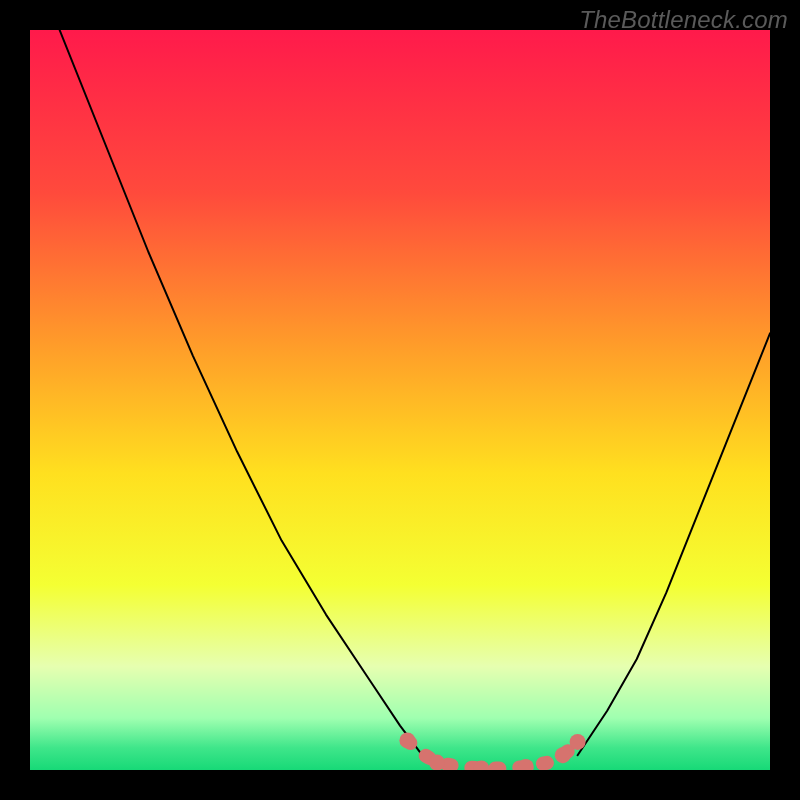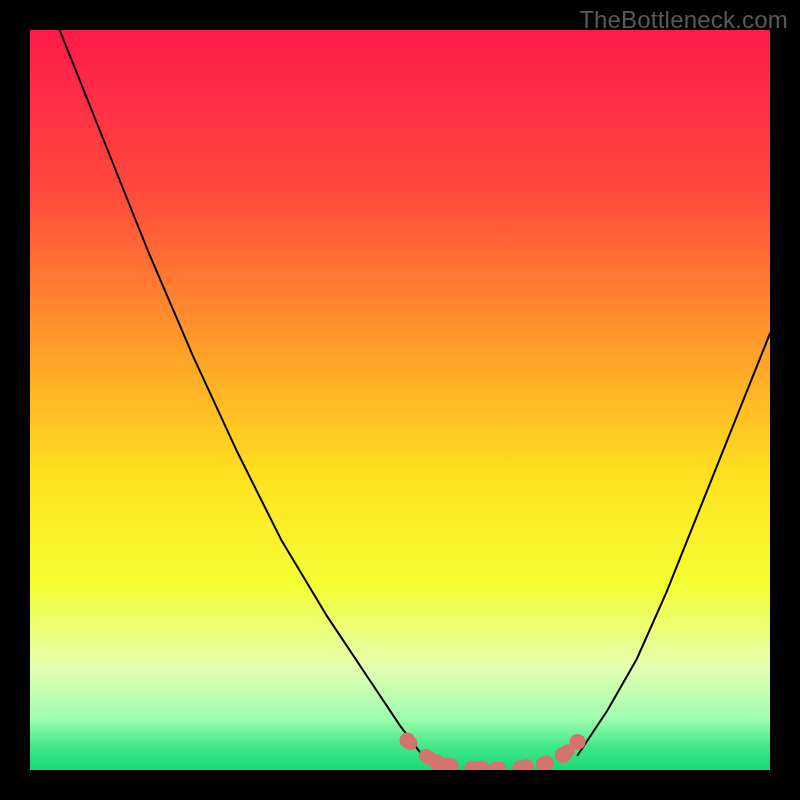--- a/index.html
+++ b/index.html
@@ -19,20 +19,21 @@
   }
   .watermark {
     position: absolute;
     top: 6px;
     right: 12px;
     z-index: 50;
     font-size: 24px;
     font-weight: 500;
     color: #5a5a5a;
     letter-spacing: 0.2px;
+    font-style: italic;
   }
   .plot {
     position: absolute;
     left: 30px;
     top: 30px;
     width: 740px;
     height: 740px;
   }
   .plot svg {
     display: block;

